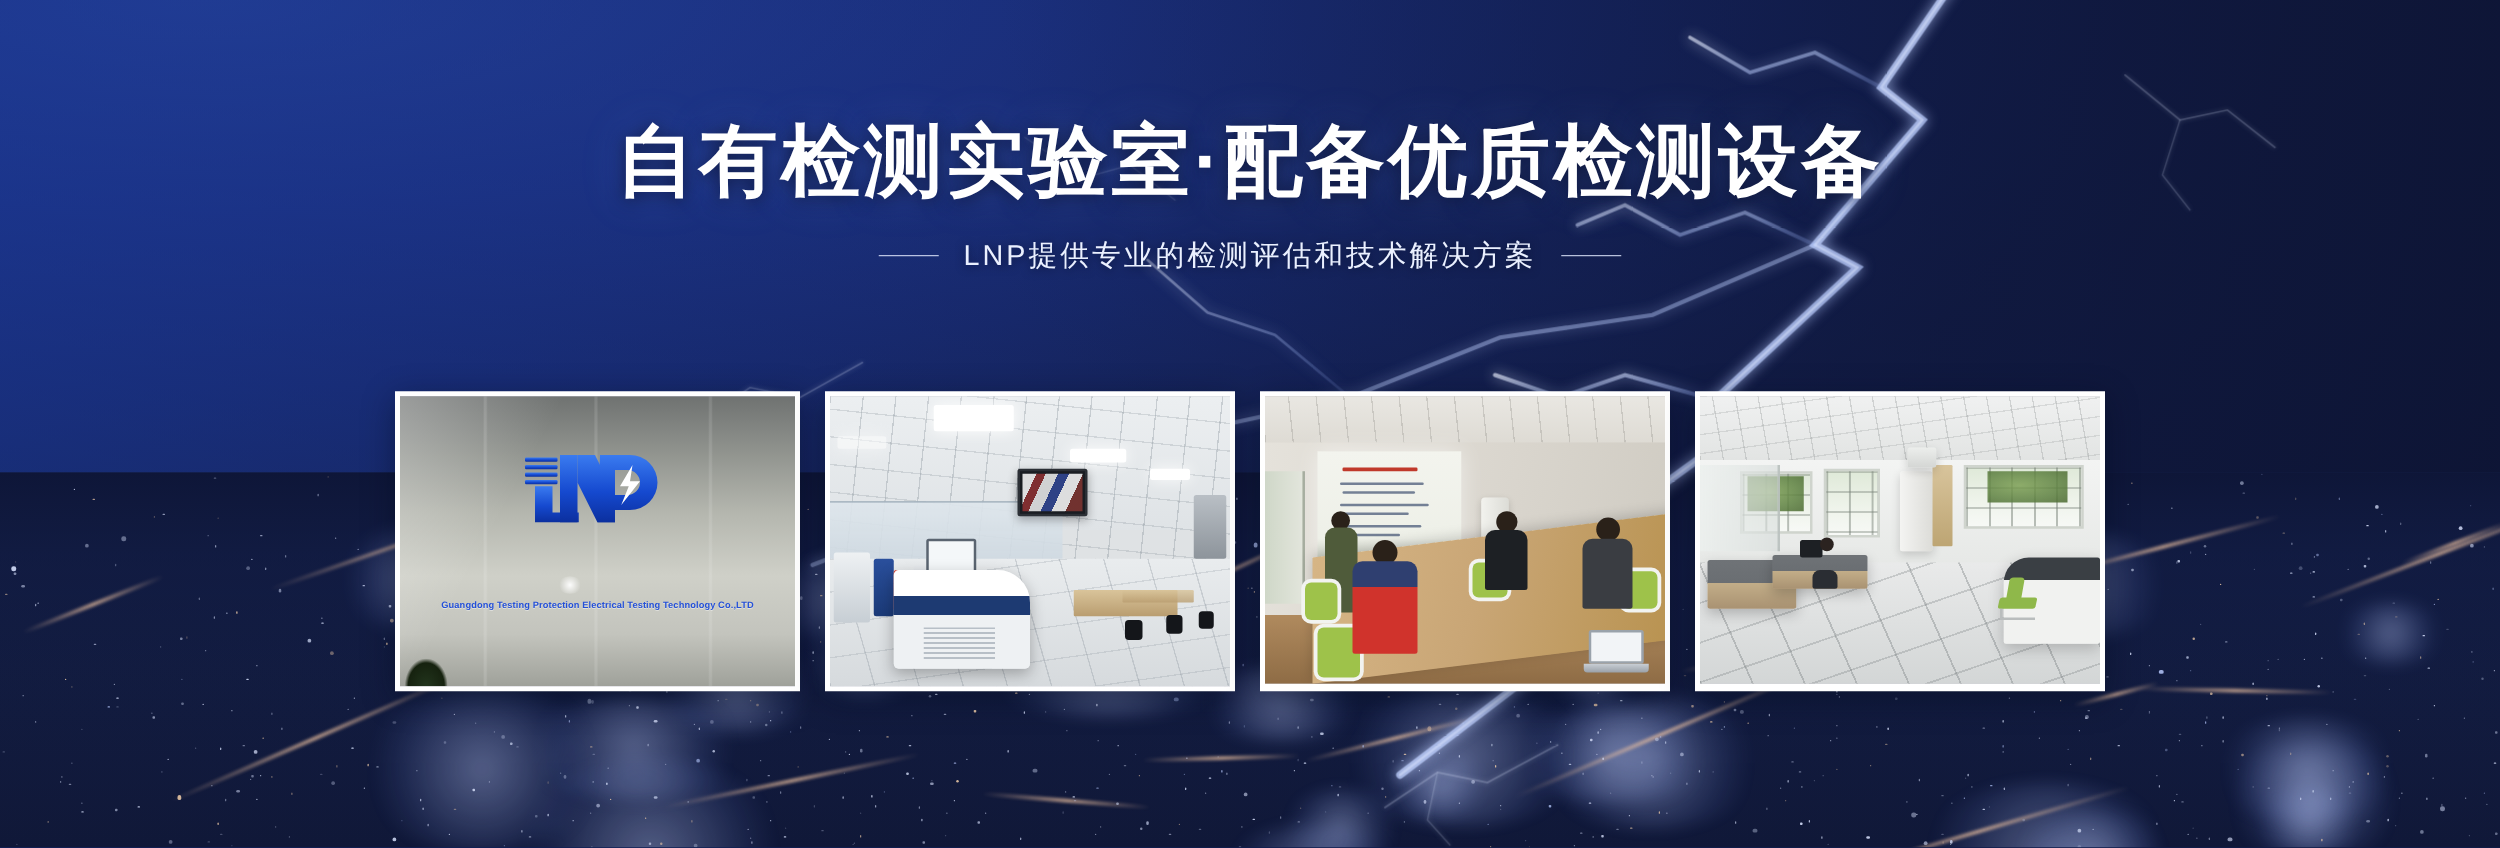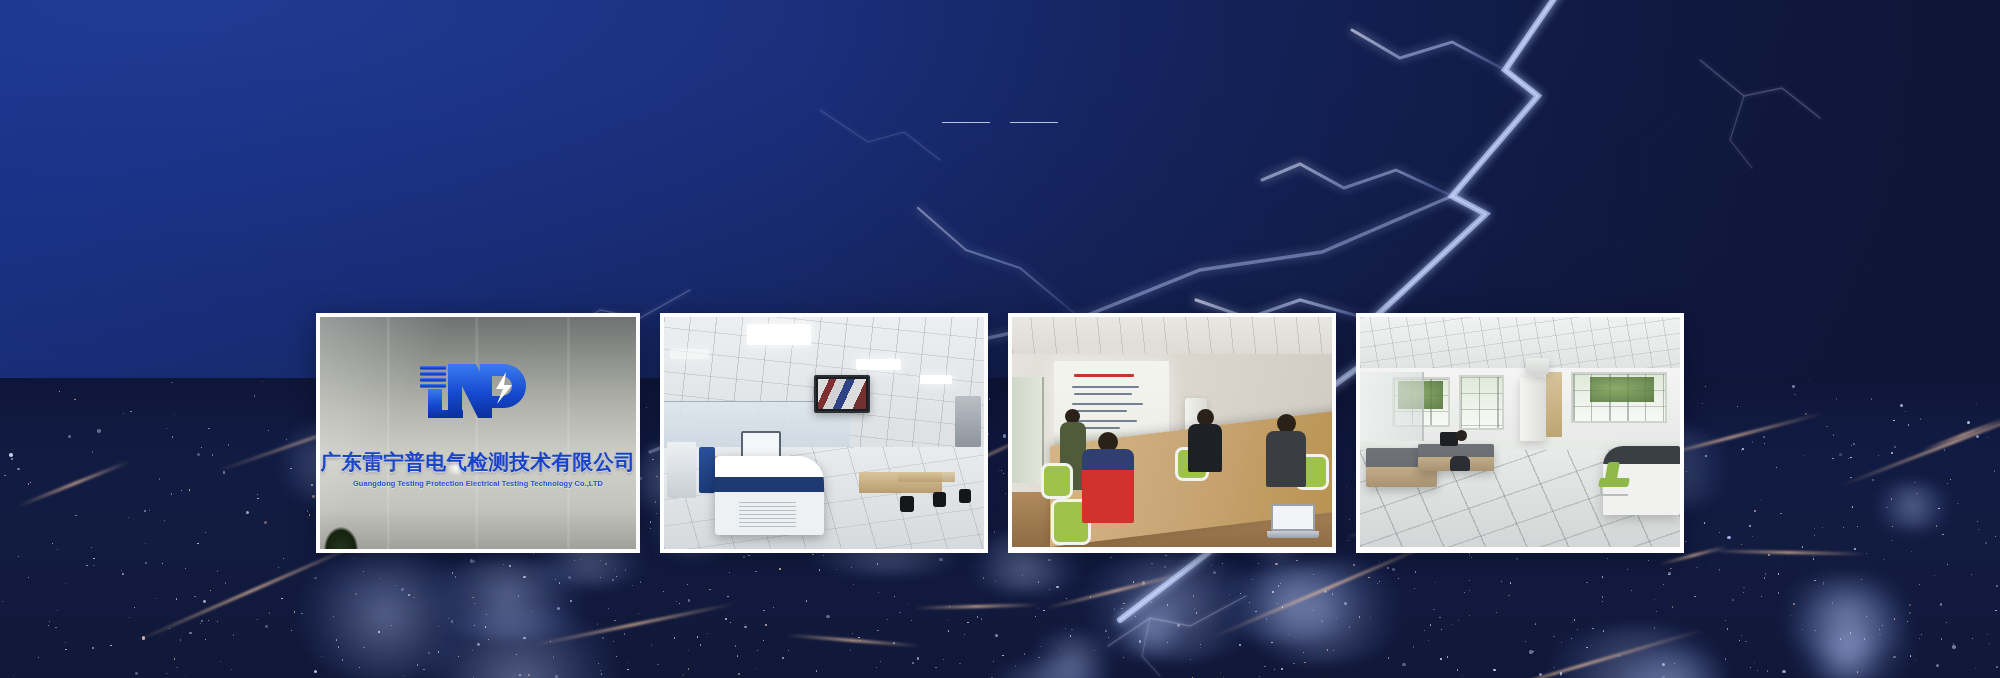--- a/index.html
+++ b/index.html
@@ -1344,22 +1344,24 @@
         <path d="M1700 60 L1744 96 L1782 88 L1820 118" stroke-width="1.3" opacity=".45"></path>
         <path d="M1744 96 L1730 140 L1752 168" stroke-width="1.1" opacity=".4"></path>
         <path d="M820 110 L868 142 L904 132 L940 160" stroke-width="1.1" opacity=".32"></path>
         <path d="M1246 596 L1190 626 L1150 618 L1108 646" stroke-width="1.4" opacity=".5"></path>
         <path d="M1150 618 L1142 656 L1160 676" stroke-width="1.1" opacity=".4"></path>
       </g>
     </svg>
   </div>
 
   <div class="headline-wrap">
+    <div class="headline">自有检测实验室·配备优质检测设备</div>
     <div class="sub-row">
       <span class="sub-line"></span>
+      <span class="subtitle">LNP提供专业的检测评估和技术解决方案</span>
       <span class="sub-line"></span>
     </div>
   </div>
 
   <div class="photos">
 
     <div class="photo p1">
       <div class="photo-inner">
         <div class="sign-wall"></div>
         <div class="sign-glow"></div>
@@ -1385,21 +1387,20 @@
 
             <path d="M30 8 L44 8 L44 62 L30 62 Z" fill="url(#bluegrad)"></path>
             <path d="M44 8 L58 8 L74 40 L74 62 L60 62 L44 30 Z" fill="url(#bluegrad)"></path>
 
             <path d="M62 8 L86 8 A22 22 0 0 1 86 52 L74 52 L74 40 L84 40 A10 10 0 0 0 84 20 L74 20 L74 62 L60 62 Z" fill="url(#bluegrad)"></path>
 
             <path d="M88 16 L78 33 L85 33 L79 48 L94 29 L86 29 Z" fill="#ffffff"></path>
           </svg>
         </div>
 
-        <div class="sign-cn">广东雷宁普电气检测技术有限公司</div>
         <div class="sign-en">Guangdong Testing Protection Electrical Testing Technology Co.,LTD</div>
         <div class="sign-plant"></div>
       </div>
     </div>
 
     <div class="photo p2">
       <div class="photo-inner">
         <div class="lab">
           <div class="lab-ceiling"></div>
           <div class="lab-grid"></div>

